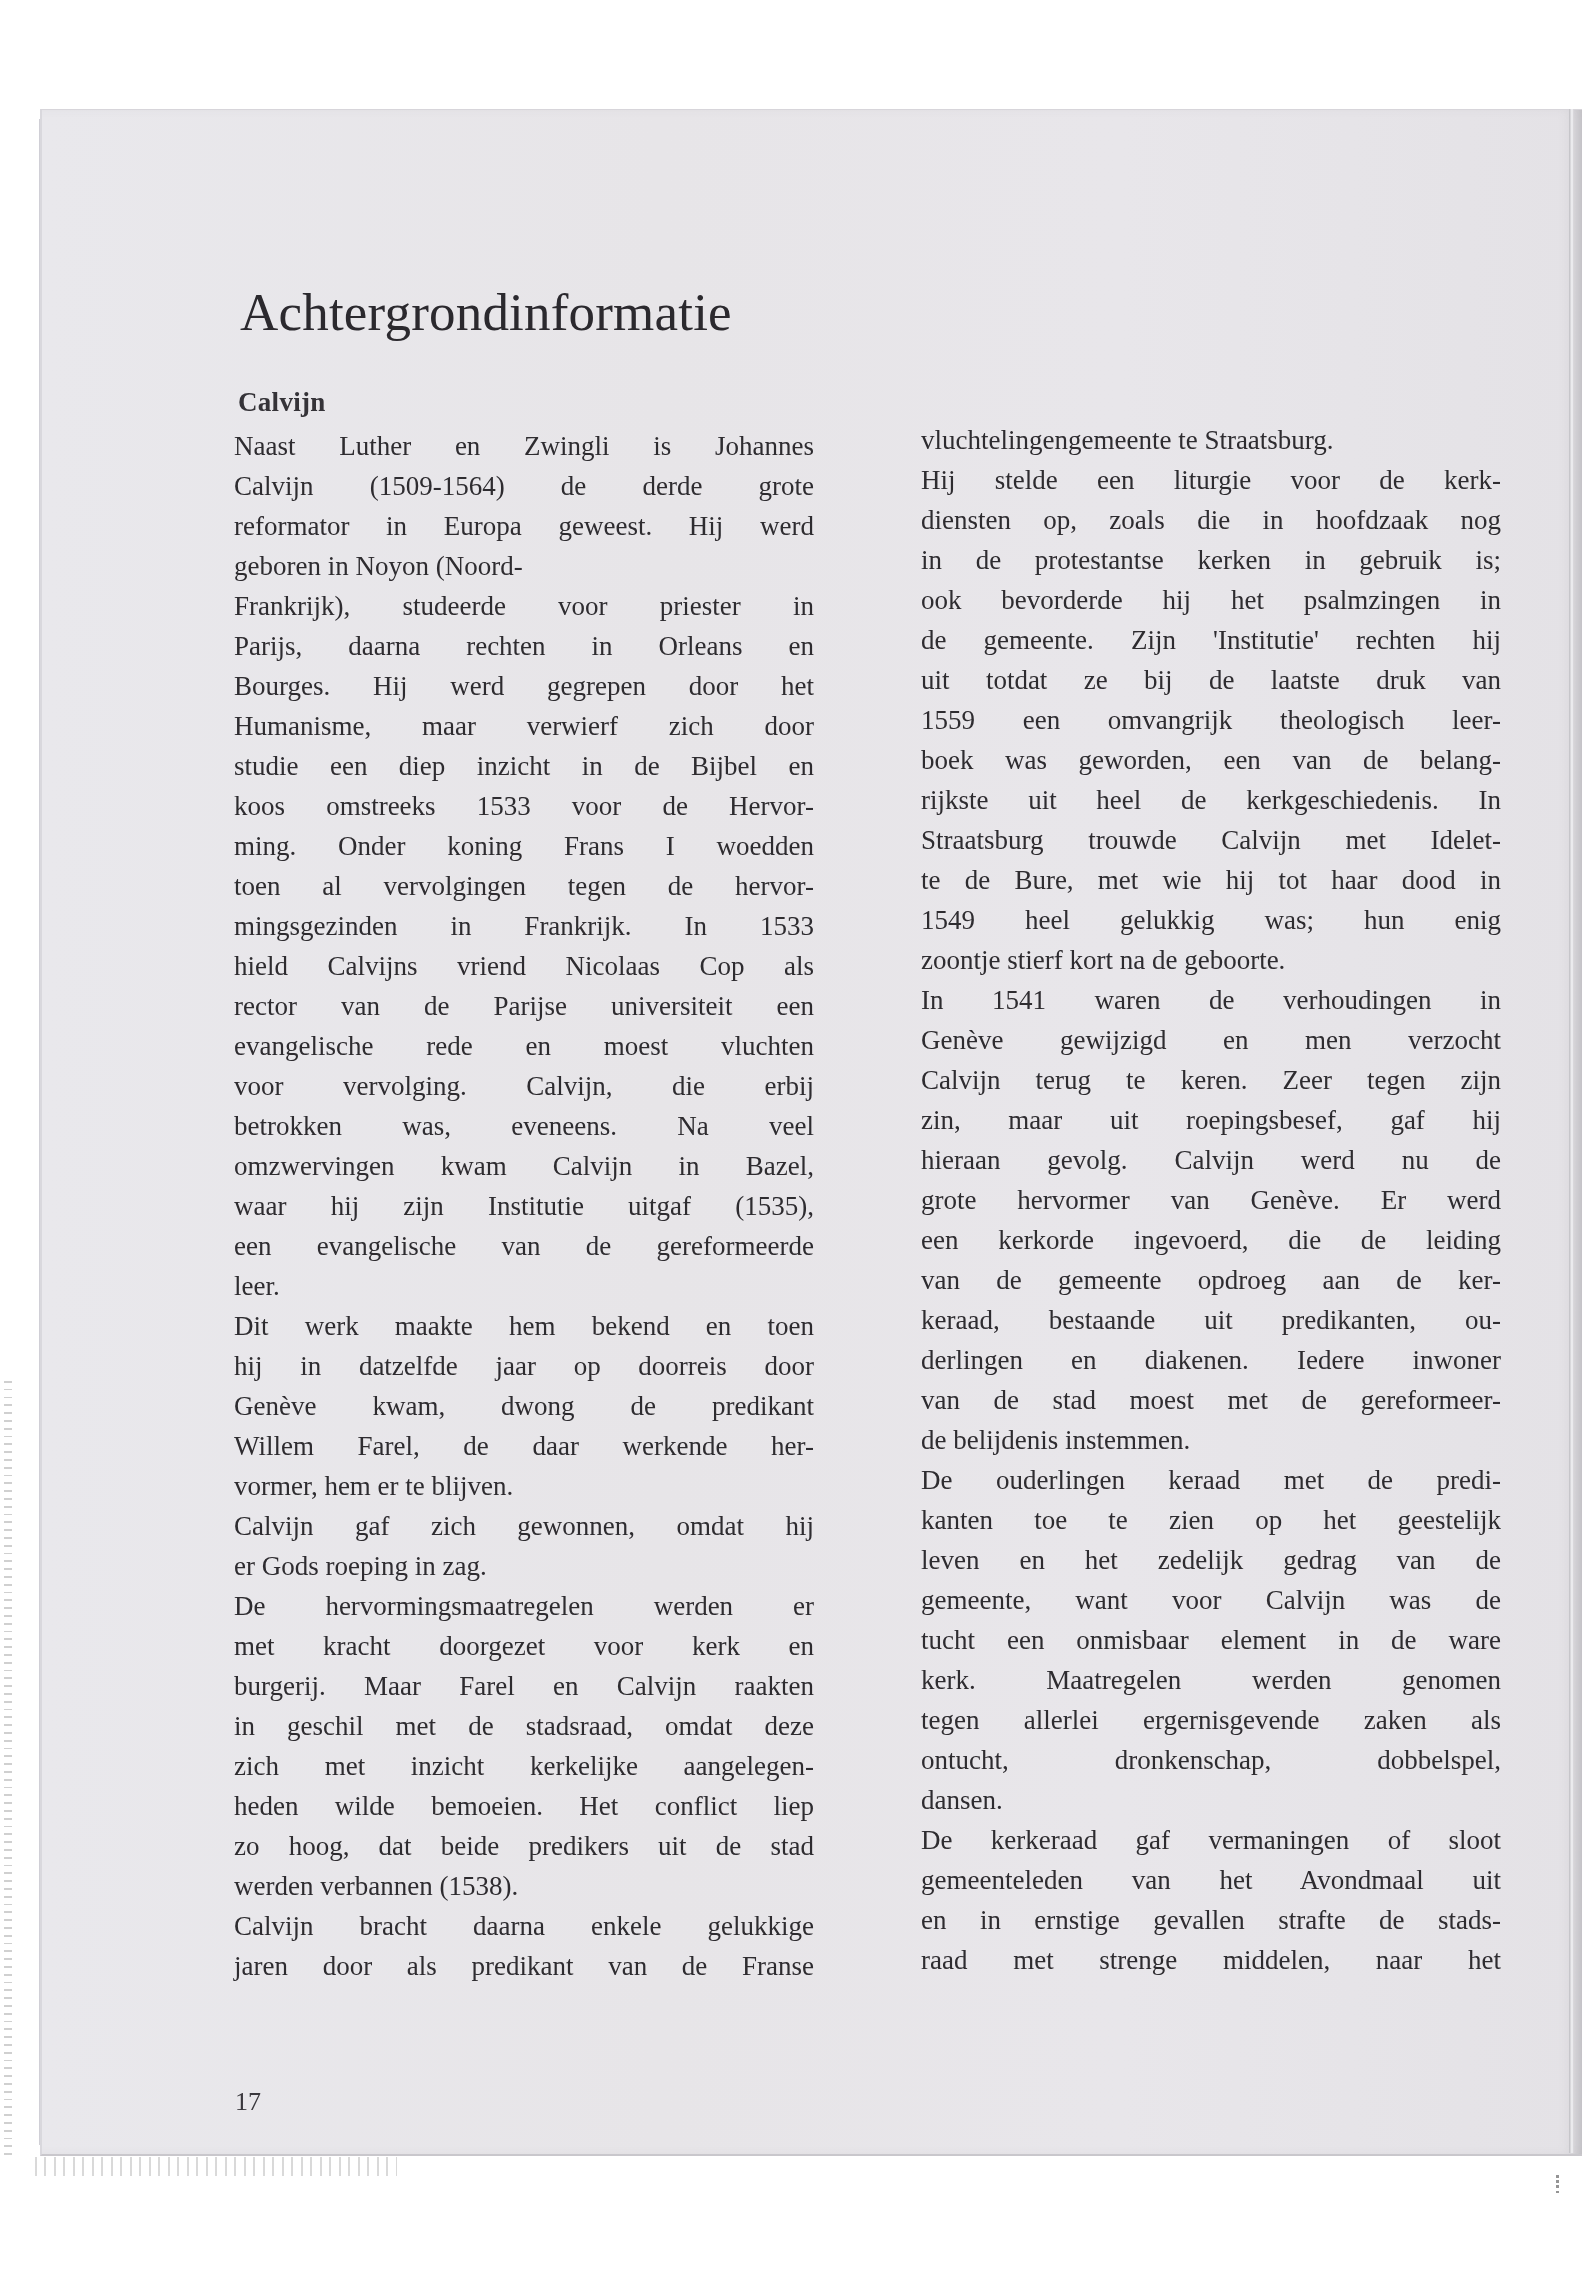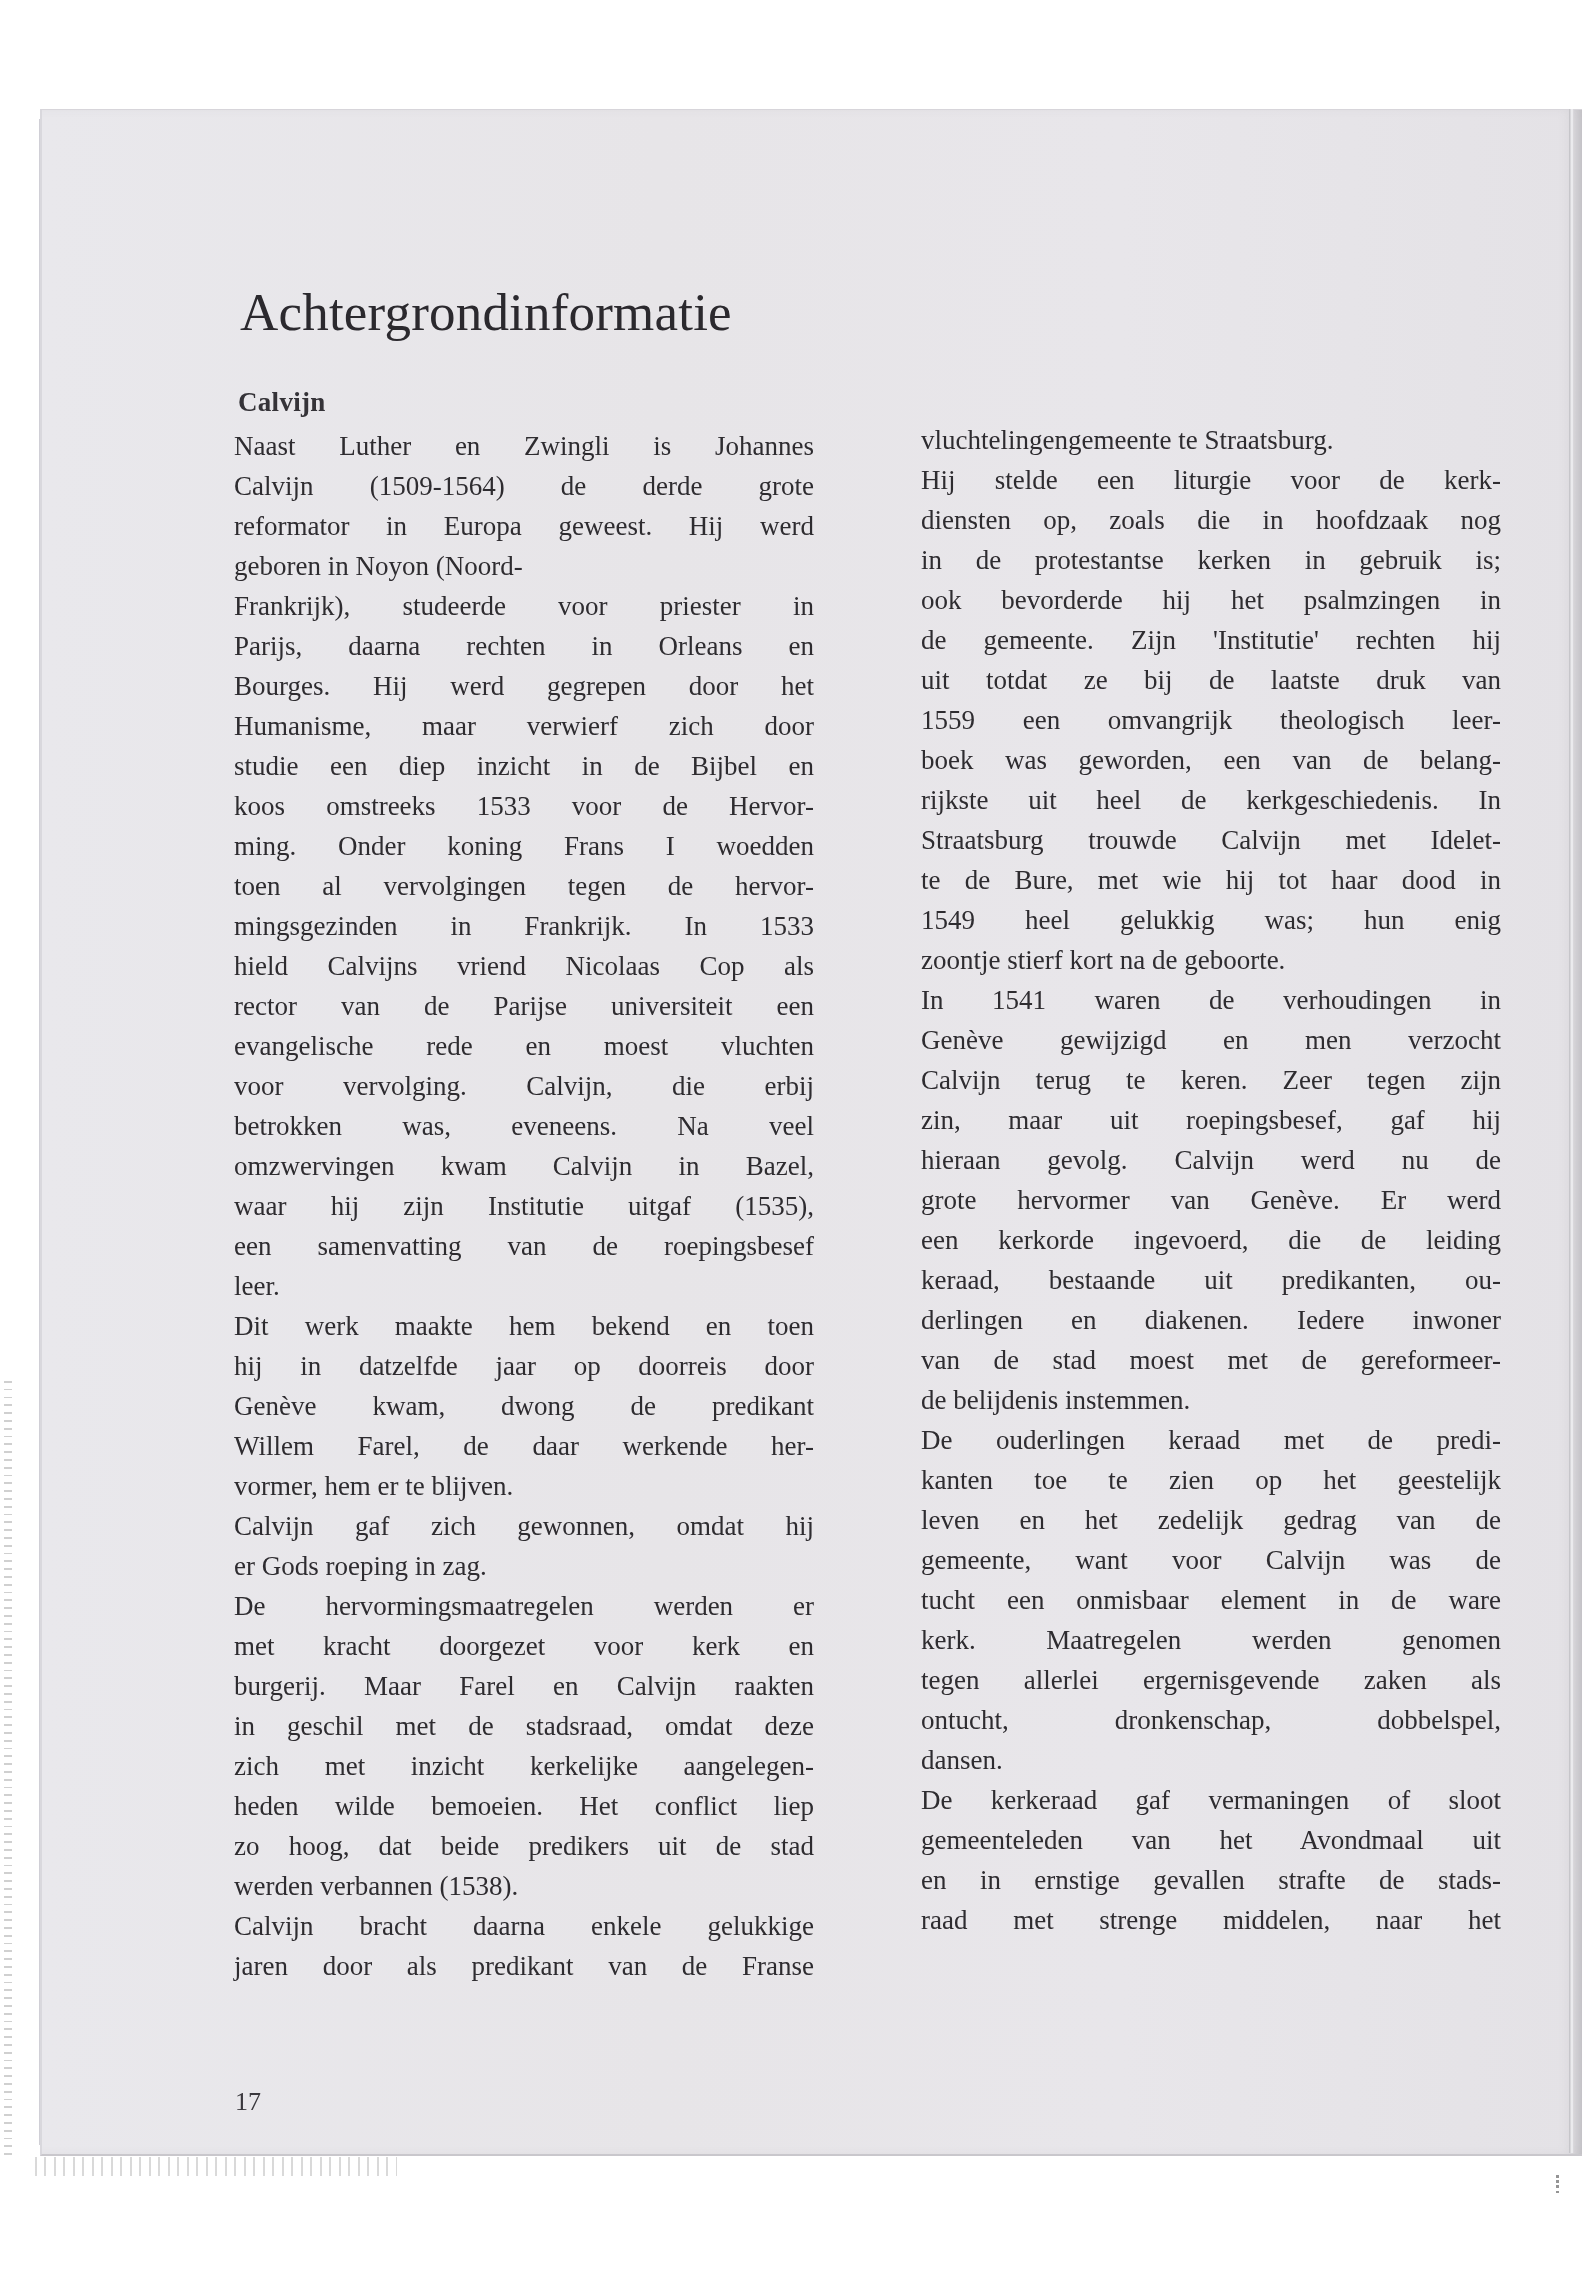--- a/index.html
+++ b/index.html
@@ -55,21 +55,21 @@
       <span class="line">ming. Onder koning Frans I woedden</span>
       <span class="line">toen al vervolgingen tegen de hervor-</span>
       <span class="line">mingsgezinden in Frankrijk. In 1533</span>
       <span class="line">hield Calvijns vriend Nicolaas Cop als</span>
       <span class="line">rector van de Parijse universiteit een</span>
       <span class="line">evangelische rede en moest vluchten</span>
       <span class="line">voor vervolging. Calvijn, die erbij</span>
       <span class="line">betrokken was, eveneens. Na veel</span>
       <span class="line">omzwervingen kwam Calvijn in Bazel,</span>
       <span class="line">waar hij zijn Institutie uitgaf (1535),</span>
-      <span class="line">een samenvatting van de roepingsbesef</span>
+      <span class="line">een evangelische van de gereformeerde</span>
       <span class="line last">leer.</span>
       <span class="line">Dit werk maakte hem bekend en toen</span>
       <span class="line">hij in datzelfde jaar op doorreis door</span>
       <span class="line">Genève kwam, dwong de predikant</span>
       <span class="line">Willem Farel, de daar werkende her-</span>
       <span class="line last">vormer, hem er te blijven.</span>
       <span class="line">Calvijn gaf zich gewonnen, omdat hij</span>
       <span class="line last">er Gods roeping in zag.</span>
       <span class="line">De hervormingsmaatregelen werden er</span>
       <span class="line">met kracht doorgezet voor kerk en</span>
@@ -100,20 +100,21 @@
       <span class="line">te de Bure, met wie hij tot haar dood in</span>
       <span class="line">1549 heel gelukkig was; hun enig</span>
       <span class="line last">zoontje stierf kort na de geboorte.</span>
       <span class="line">In 1541 waren de verhoudingen in</span>
       <span class="line">Genève gewijzigd en men verzocht</span>
       <span class="line">Calvijn terug te keren. Zeer tegen zijn</span>
       <span class="line">zin, maar uit roepingsbesef, gaf hij</span>
       <span class="line">hieraan gevolg. Calvijn werd nu de</span>
       <span class="line">grote hervormer van Genève. Er werd</span>
       <span class="line">een kerkorde ingevoerd, die de leiding</span>
+      <span class="line">van de gemeente opdroeg aan de ker-</span>
       <span class="line">keraad, bestaande uit predikanten, ou-</span>
       <span class="line">derlingen en diakenen. Iedere inwoner</span>
       <span class="line">van de stad moest met de gereformeer-</span>
       <span class="line last">de belijdenis instemmen.</span>
       <span class="line">De ouderlingen keraad met de predi-</span>
       <span class="line">kanten toe te zien op het geestelijk</span>
       <span class="line">leven en het zedelijk gedrag van de</span>
       <span class="line">gemeente, want voor Calvijn was de</span>
       <span class="line">tucht een onmisbaar element in de ware</span>
       <span class="line">kerk. Maatregelen werden genomen</span>

